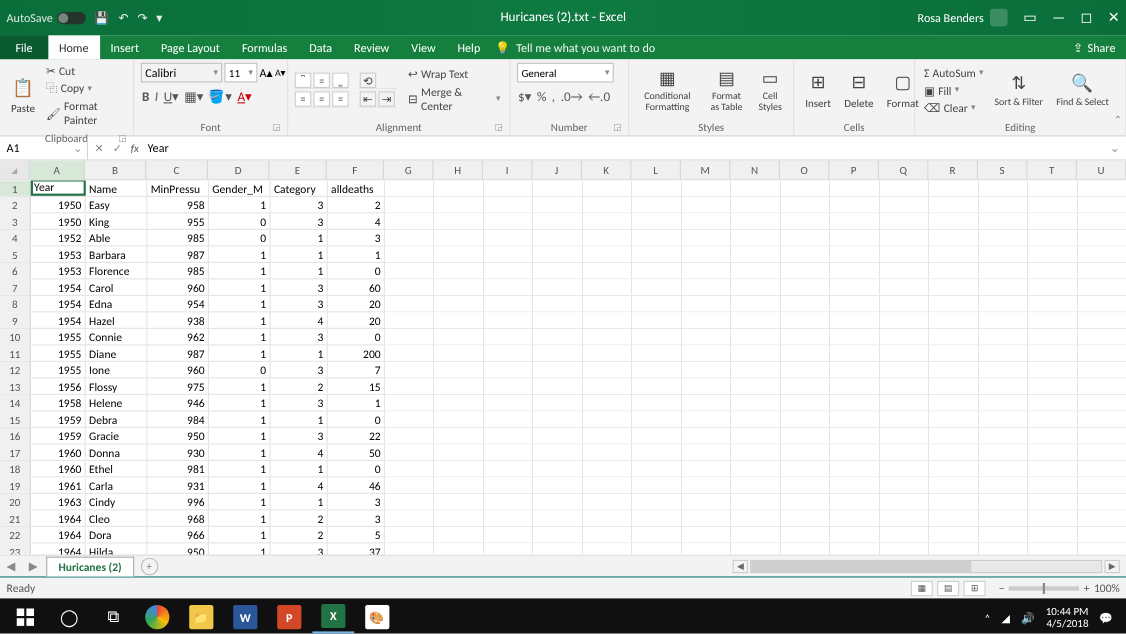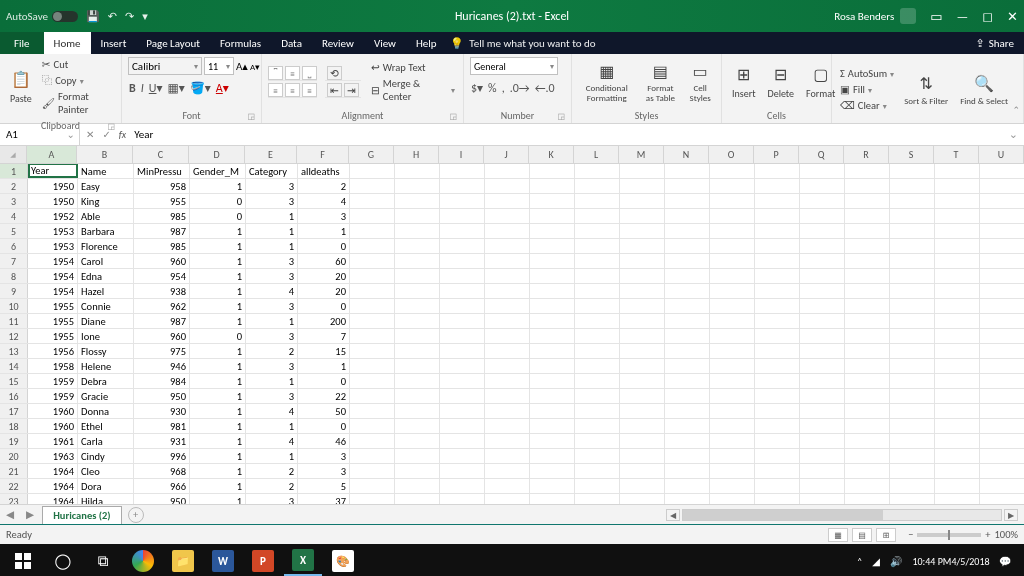--- a/index.html
+++ b/index.html
@@ -12,21 +12,21 @@
 .titlebar .autosave .toggle::after{content:"";position:absolute;left:1px;top:1px;width:9px;height:9px;border-radius:50%;background:#888;}
 .titlebar .qat { display:flex; gap:8px; align-items:center; }
 .titlebar .qat span { opacity:.9; cursor:pointer;}
 .titlebar .title { position:absolute; left:50%; transform:translateX(-50%); font-size:12px; }
 .titlebar .right { margin-left:auto; display:flex; gap:14px; align-items:center;}
 .titlebar .user { display:flex; align-items:center; gap:6px;}
 .titlebar .user .avatar{width:16px;height:16px;border-radius:3px;background:#fff3;}
 .titlebar .winbtn{cursor:pointer; font-size:13px;}
 
 
-.tabs-row { height:22px; background:#0f172a; color:#fff; display:flex; align-items:stretch; font-size:11px; }
+.tabs-row { height:22px; background:#15803d; color:#fff; display:flex; align-items:stretch; font-size:11px; }
 .tabs-row .tab { padding:0 10px; display:flex; align-items:center; cursor:pointer; }
 .tabs-row .tab.active { background:#fff; color:#2e2e2e; }
 .tabs-row .tab.file { background:#0a5a30; padding:0 14px;}
 .tabs-row .tell { margin-left:4px; display:flex; align-items:center; gap:5px; opacity:.92;}
 .tabs-row .tell .bulb::before{content:"\1F4A1";font-size:11px;}
 .tabs-row .share{ margin-left:auto; padding:0 10px; display:flex; align-items:center; gap:4px; cursor:pointer;}
 
 
 .ribbon { height:70px; background:#f3f3f3; border-bottom:1px solid #d4d4d4; display:flex; }
 .group { border-right:1px solid #e1e1e1; padding:3px 6px 1px; display:flex; flex-direction:column; }
@@ -95,21 +95,21 @@
 .status .zoom{display:flex;align-items:center;gap:4px;margin-left:8px;}
 .status .zoom .track{width:64px;height:4px;background:#ccc;position:relative;}
 .status .zoom .track::after{content:"";position:absolute;left:48%;top:-3px;width:2px;height:10px;background:#888;}
 
 
 .taskbar{height:34px;background:#101010;display:flex;align-items:center;padding:0 4px;gap:2px;}
 .taskbar .tb{width:38px;height:30px;display:flex;align-items:center;justify-content:center;cursor:pointer;color:#fff;font-size:15px;}
 .taskbar .tb.start svg{width:16px;height:16px;}
 .taskbar .tb.active{border-bottom:2px solid #76b9ed;}
 .taskbar .tray{margin-left:auto;display:flex;align-items:center;gap:10px;color:#fff;font-size:10px;padding-right:8px;}
-.taskbar .tray .clock{display:flex;flex-direction:row;align-items:flex-end;line-height:11px;}
+.taskbar .tray .clock{display:flex;flex-direction:column;align-items:flex-end;line-height:11px;}
 .appicon{width:22px;height:22px;display:flex;align-items:center;justify-content:center;font-weight:bold;font-size:11px;color:#fff;border-radius:2px;}
 </style>
 </head>
 <body>
 
 <div class="titlebar">
   <div class="autosave">
     <span>AutoSave</span>
     <div class="toggle"></div>
   </div>
@@ -316,20 +316,21 @@
       </div>
       <div class="btn-big">
           <div class="ico">⇅</div>
           <span style="font-size:9px;text-align:center;line-height:10px;">Sort &amp; Filter</span>
         </div>
       <div class="btn-big">
           <div class="ico">🔍</div>
           <span style="font-size:9px;text-align:right;line-height:10px;">Find &amp; Select</span>
         </div>
     </div>
+    <div class="label">Editing</div>
   </div>
   <span class="collapse-arrow">⌃</span>
 </div>
 
 <div class="fbar">
   <div class="namebox">
       <span>A1</span>
     </div>
   <div class="fxarea">
     <span class="fxbtn">✕</span>

